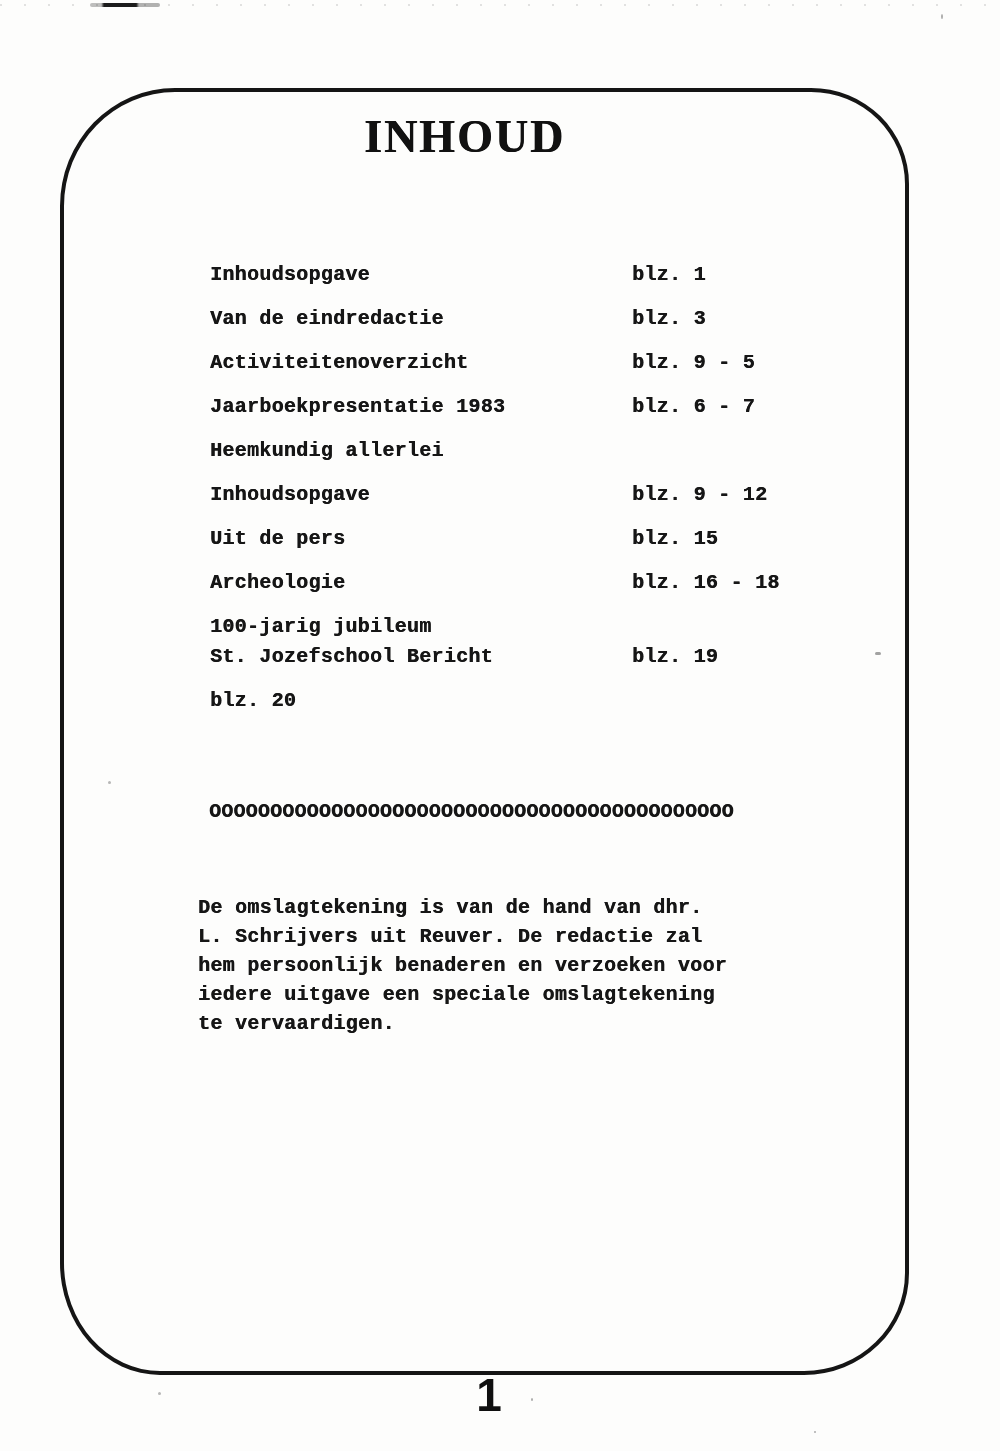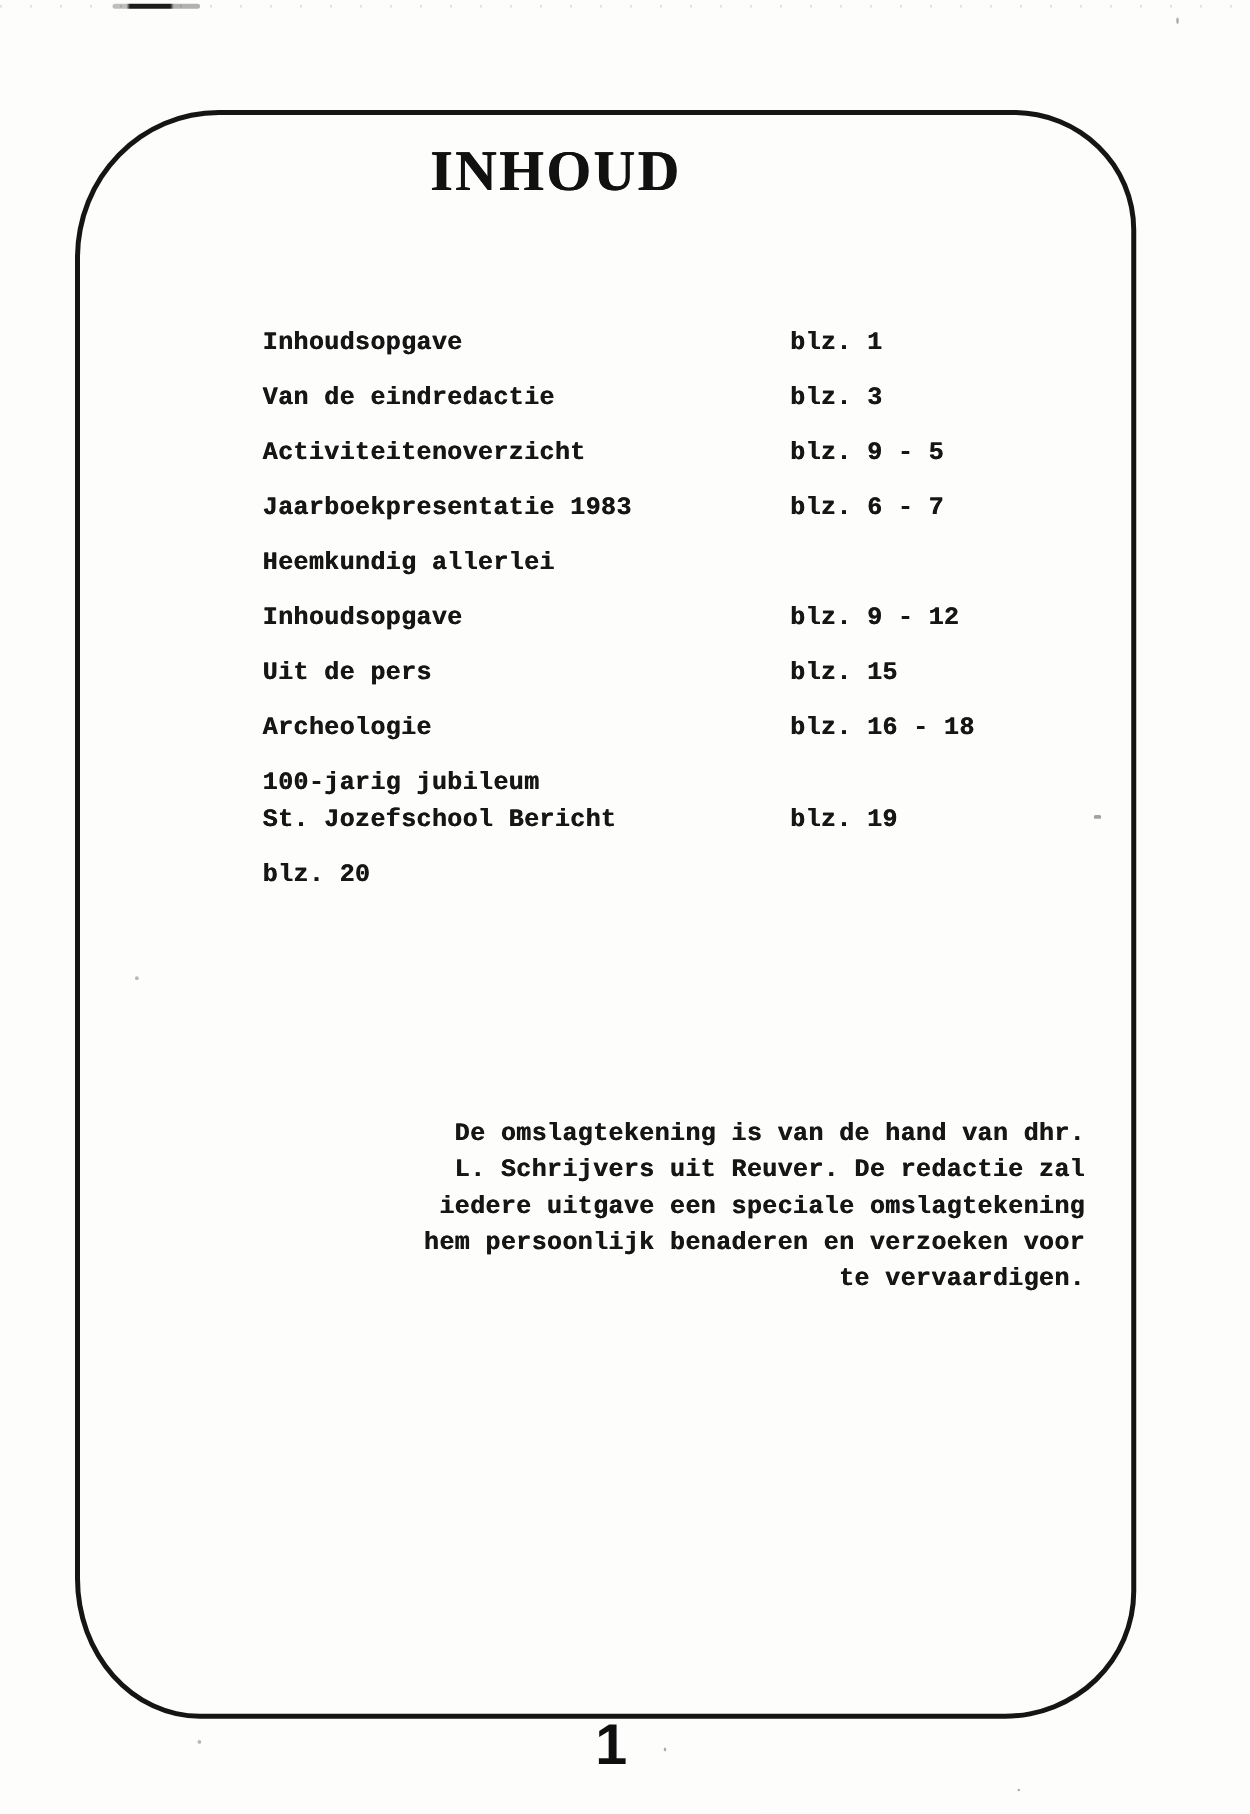--- a/index.html
+++ b/index.html
@@ -24,34 +24,34 @@
   .s4{left:531px;top:1398px;width:2px;height:3px;opacity:.4;}
   .s5{left:158px;top:1392px;width:3px;height:3px;opacity:.35;}
   .s6{left:814px;top:1431px;width:2px;height:2px;opacity:.4;}
 
   .frame{
     position:absolute;left:60px;top:88px;width:849px;height:1287px;box-sizing:border-box;
     border:4px solid #151515;
     border-radius:115px 98px 105px 100px / 118px 96px 102px 112px;
   }
   .title{
-    position:absolute;left:344px;top:112px;margin:0;
+    position:absolute;left:364px;top:112px;margin:0;
     font-family:"Liberation Serif","DejaVu Serif",serif;font-weight:bold;
     font-size:46px;letter-spacing:2px;color:#111;line-height:1.1;
     text-shadow:0.5px 0 0 #111;
   }
   .typewriter{font-size:20px;font-weight:700;letter-spacing:.3px;text-shadow:.4px 0 0 #161616;}
   .toc{position:absolute;left:210px;top:260px;width:680px;}
   .toc-row{display:flex;align-items:flex-end;height:30px;line-height:30px;margin-bottom:14px;}
   .toc-row.two-line{height:60px;}
   .toc-title{width:422px;flex:none;}
   .two-line .toc-title span{display:block;line-height:30px;}
   .toc-page{flex:none;white-space:pre;}
   .divider{position:absolute;left:209px;top:797px;line-height:30px;letter-spacing:.2px;}
-  .note{position:absolute;left:208px;top:893px;width:660px;line-height:29px;text-align:right;}
+  .note{position:absolute;left:198px;top:893px;width:660px;line-height:29px;}
   .page-number{
     position:absolute;left:469px;top:1372px;width:40px;text-align:center;
     font-family:"Liberation Sans","DejaVu Sans",sans-serif;font-weight:700;
     font-size:46px;line-height:1;color:#0f0f0f;
   }
 </style>
 </head>
 <body>
 
 <div class="page">
@@ -106,24 +106,25 @@
         <span>100-jarig jubileum</span>
         <span>St. Jozefschool Bericht</span>
       </span>
       <span class="toc-page">blz. 19</span>
     </div>
     <div class="toc-row">
       <span class="toc-page">blz. 20</span>
     </div>
   </div>
 
+  <div class="divider typewriter">OOOOOOOOOOOOOOOOOOOOOOOOOOOOOOOOOOOOOOOOOOO</div>
 
   <div class="note typewriter">
     <div>De omslagtekening is van de hand van dhr.</div>
     <div>L. Schrijvers uit Reuver. De redactie zal</div>
+    <div>hem persoonlijk benaderen en verzoeken voor</div>
     <div>iedere uitgave een speciale omslagtekening</div>
-    <div>hem persoonlijk benaderen en verzoeken voor</div>
     <div>te vervaardigen.</div>
   </div>
 
   <div class="page-number">1</div>
 
 </div>
 
 </body></html>

